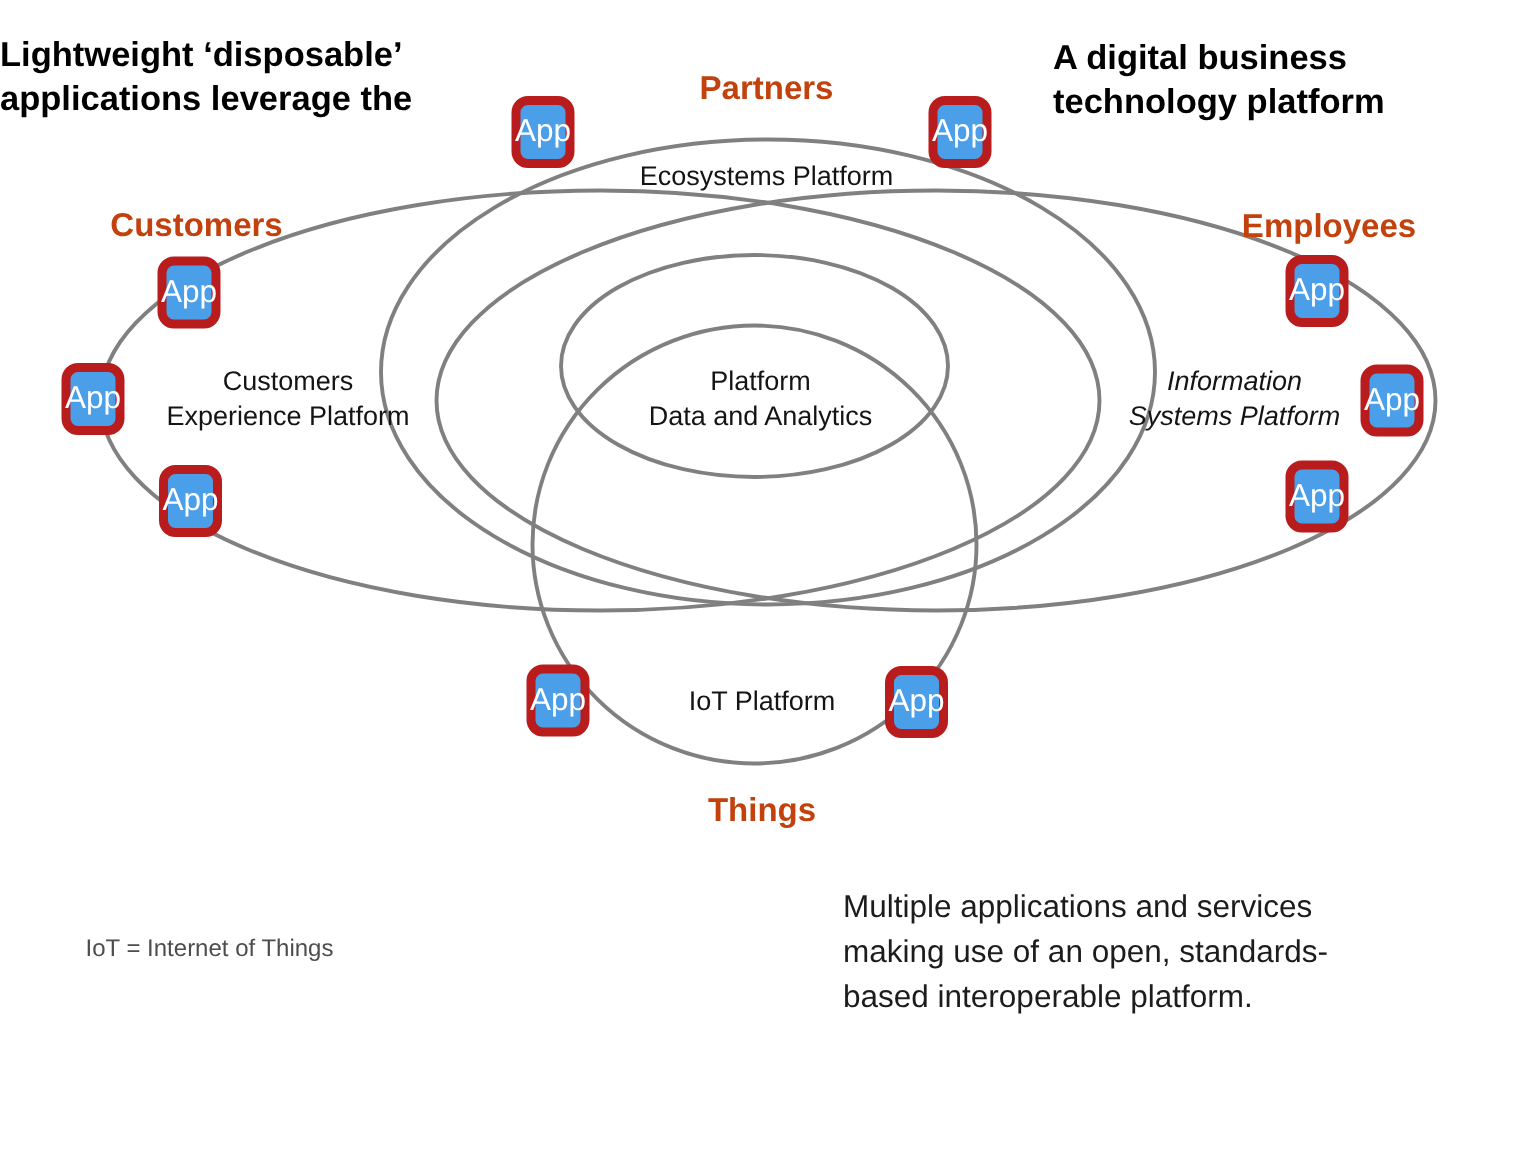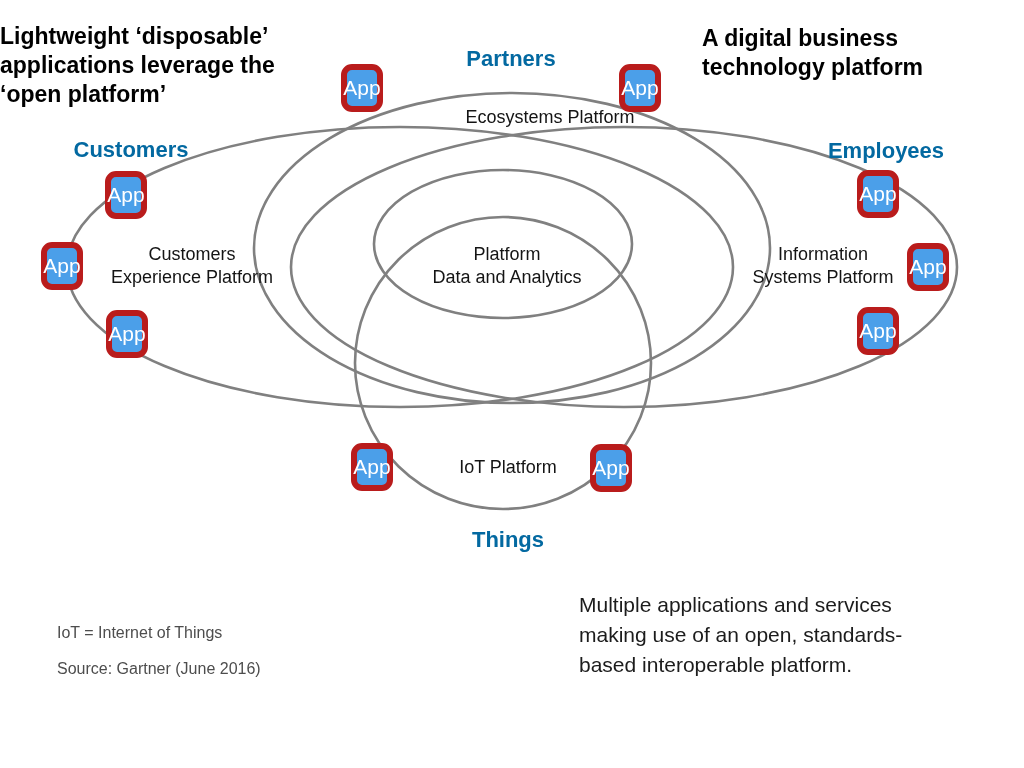--- a/index.html
+++ b/index.html
@@ -3,68 +3,67 @@
 <meta charset="utf-8">
 <style>
   html,body{margin:0;padding:0;background:#ffffff;}
   .slide{
     position:relative;width:1024px;height:768px;background:#ffffff;overflow:hidden;
     font-family:"Liberation Sans","DejaVu Sans",sans-serif;color:#111;
   }
   .abs{position:absolute;}
   .centerx{transform:translateX(-50%);}
   .title{font-size:23px;line-height:29px;font-weight:bold;color:#000;text-align:left;}
-  .group-label{font-size:22px;font-weight:bold;color:#0369a1;white-space:nowrap;}
+  .group-label{font-size:22px;font-weight:bold;color:#c2410c;white-space:nowrap;}
   .platform-label{font-size:18px;line-height:23px;color:#141414;text-align:center;white-space:nowrap;}
   .diagram-svg{position:absolute;left:0;top:0;width:1024px;height:768px;}
   .diagram-svg ellipse{fill:none;stroke:#808080;stroke-width:2.6px;}
   .app-badge{
     position:absolute;width:42px;height:48px;box-sizing:border-box;
     background:#4B9FE9;border:6px solid #b91c1c;border-radius:11px;
     color:#ffffff;font-size:21px;display:flex;align-items:center;justify-content:center;
   }
   .note{font-size:16px;color:#4D4D4D;white-space:nowrap;margin-top:40px;}
-  .caption{font-size:21px;line-height:30px;color:#1C1C1C;white-space:nowrap;margin-left:17px;}
+  .caption{font-size:21px;line-height:30px;color:#1C1C1C;white-space:nowrap;}
 </style>
 </head>
 <body>
 
 <div class="slide">
 
   <svg class="diagram-svg" viewBox="0 0 1024 768">
     <ellipse cx="400" cy="267" rx="333" ry="140"></ellipse>
     <ellipse cx="624" cy="267" rx="333" ry="140"></ellipse>
     <ellipse cx="512" cy="248" rx="258" ry="155"></ellipse>
     <ellipse cx="503" cy="363" rx="148" ry="146"></ellipse>
     <ellipse cx="503" cy="244" rx="129" ry="74"></ellipse>
   </svg>
 
   <div class="abs title" style="left:0px;top:22px;width:316px;">
     <div>Lightweight ‘disposable’</div>
     <div>applications leverage the</div>
-    <div>‘open platform’</div>
   </div>
   <div class="abs title" style="left:702px;top:24px;width:278px;">
     <div>A digital business</div>
     <div>technology platform</div>
   </div>
 
   <div class="abs centerx group-label" style="left:511px;top:46px;">Partners</div>
   <div class="abs centerx group-label" style="left:131px;top:137px;">Customers</div>
   <div class="abs centerx group-label" style="left:886px;top:138px;">Employees</div>
   <div class="abs centerx group-label" style="left:508px;top:527px;">Things</div>
 
-  <div class="abs centerx platform-label" style="left:511px;top:106px;margin-left:39px;">Ecosystems Platform</div>
+  <div class="abs centerx platform-label" style="left:511px;top:106px;">Ecosystems Platform</div>
 
   <div class="abs centerx platform-label" style="left:192px;top:243px;">
     <div>Customers</div>
     <div>Experience Platform</div>
   </div>
 
-  <div class="abs centerx platform-label" style="left:823px;top:243px;">
+  <div class="abs centerx platform-label" style="left:823px;top:243px;font-style:italic;">
     <div>Information</div>
     <div>Systems Platform</div>
   </div>
 
   <div class="abs centerx platform-label" style="left:507px;top:243px;">
     <div>Platform</div>
     <div>Data and Analytics</div>
   </div>
 
   <div class="abs centerx platform-label" style="left:508px;top:456px;">IoT Platform</div>
@@ -74,21 +73,20 @@
   <div class="app-badge" style="left:105px;top:171px;">App</div>
   <div class="app-badge" style="left:41px;top:242px;">App</div>
   <div class="app-badge" style="left:106px;top:310px;">App</div>
   <div class="app-badge" style="left:857px;top:170px;">App</div>
   <div class="app-badge" style="left:907px;top:243px;">App</div>
   <div class="app-badge" style="left:857px;top:307px;">App</div>
   <div class="app-badge" style="left:351px;top:443px;">App</div>
   <div class="app-badge" style="left:590px;top:444px;">App</div>
 
   <div class="abs note" style="left:57px;top:584px;">IoT = Internet of Things</div>
-  <div class="abs note" style="left:57px;top:620px;">Source: Gartner (June 2016)</div>
 
   <div class="abs caption" style="left:562px;top:590px;">
     <div>Multiple applications and services</div>
     <div>making use of an open, standards-</div>
     <div>based interoperable platform.</div>
   </div>
 
 </div>
 
 </body></html>

